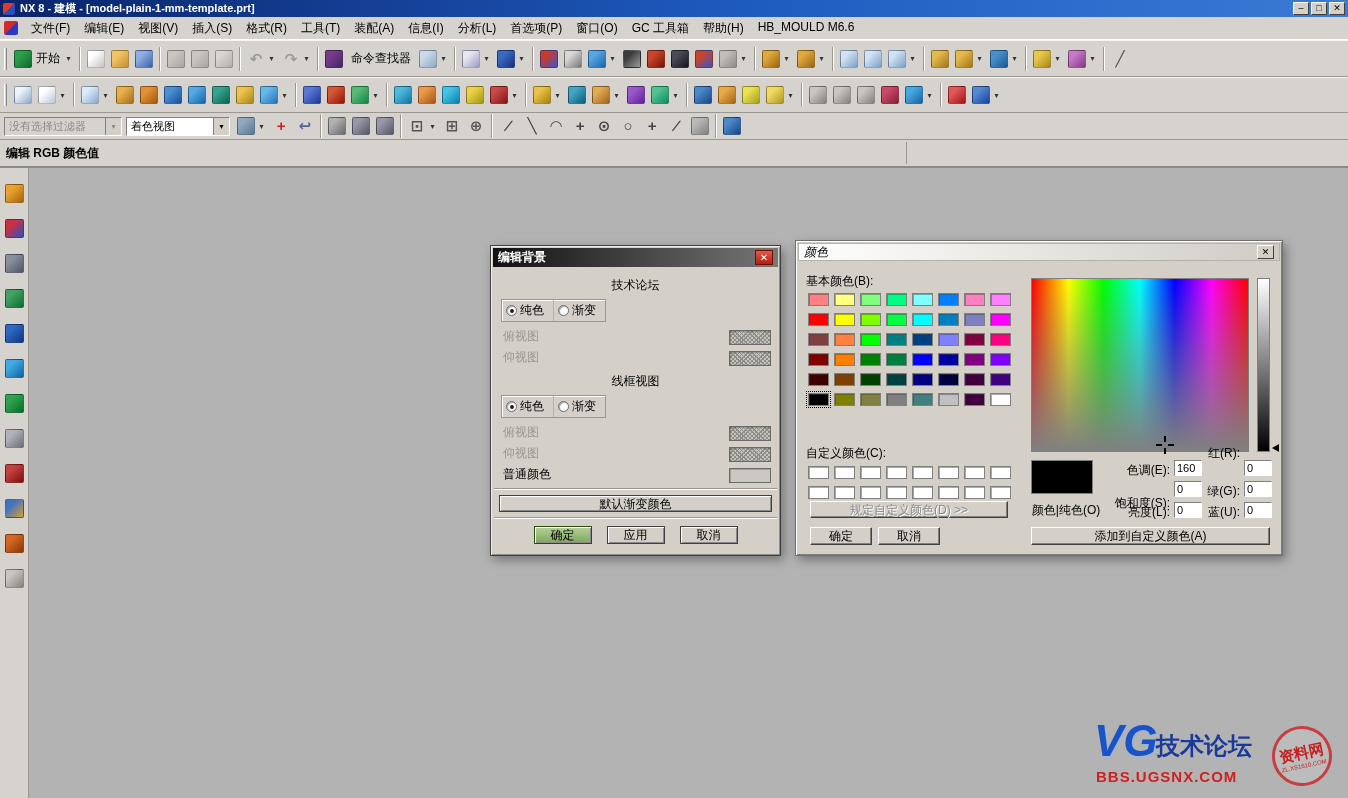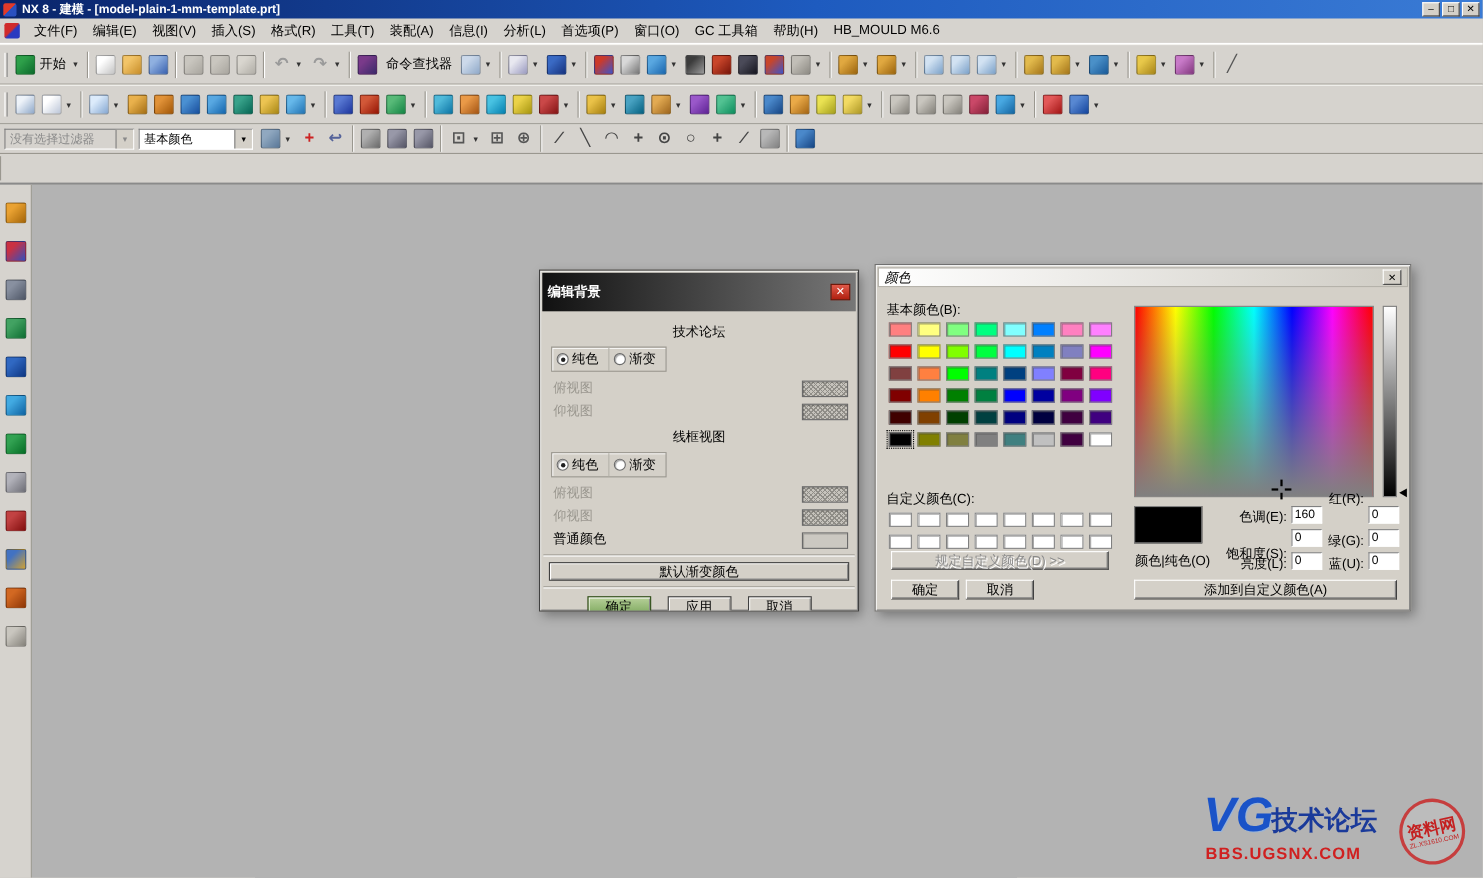--- a/index.html
+++ b/index.html
@@ -45,21 +45,21 @@
 
 .main{position:absolute;left:0;top:168px;right:0;bottom:0;display:flex;}
 .resourcebar{width:29px;background:#d6d3ce;border-right:1px solid #9a978f;display:flex;flex-direction:column;align-items:center;padding-top:14px;}
 .resourcebar .tbi{padding:1px;}
 .resourcebar .ic{width:19px;height:19px;}
 .vsep2{height:12px;width:100%;}
 .canvas{flex:1;background:#b3b3b3;}
 
 
 .dlg-nx{position:absolute;left:490px;top:245px;width:291px;height:311px;background:#d4d0c8;border:1px solid #404040;box-shadow:inset 1px 1px 0 #f0efec,inset -1px -1px 0 #8a8a8a,3px 4px 10px rgba(0,0,0,.35);overflow:hidden;}
-.nx-title{height:35px;margin:2px;background:linear-gradient(90deg,#111,#777);color:#fff;display:flex;align-items:center;padding:0 5px;font-weight:bold;gap:20px;}
+.nx-title{height:19px;margin:2px;background:linear-gradient(90deg,#111,#777);color:#fff;display:flex;align-items:center;padding:0 5px;font-weight:bold;gap:20px;}
 .nx-title .t{flex:1;}
 .nx-close{width:18px;height:15px;background:linear-gradient(#e05a4a,#b02010);border:1px solid #701000;color:#fff;font-size:10px;line-height:13px;text-align:center;font-weight:bold;}
 .nx-body{padding:1px 0;}
 .sec-label{text-align:center;margin:7px 0 3px;}
 .radio-seg{display:inline-flex;margin:2px 0 2px 10px;border:1px solid #9a978f;background:#d4d0c8;box-shadow:inset 1px 1px 0 #fff;}
 .rop{display:flex;align-items:center;gap:3px;padding:2px 9px 2px 4px;}
 .rop + .rop{border-left:1px solid #b5b2aa;}
 .radio{width:11px;height:11px;border-radius:50%;background:#fff;border:1px solid #6a6a6a;box-shadow:inset 1px 1px 1px rgba(0,0,0,.35);position:relative;display:inline-block;}
 .radio.on::after{content:"";position:absolute;left:3px;top:3px;width:4px;height:4px;background:#202020;border-radius:50%;}
 .vrow{display:flex;align-items:flex-end;justify-content:space-between;padding:0 9px 0 12px;height:21px;}
@@ -413,21 +413,21 @@
       </span>
     </span>
 </div>
 
 <div class="selbar">
   <span class="combo disabled" style="width:118px">
     <span class="cval">没有选择过滤器</span>
     <span class="cbtn">▾</span>
   </span>
   <span class="combo" style="width:104px">
-    <span class="cval">基本颜色</span>
+    <span class="cval">着色视图</span>
     <span class="cbtn">▾</span>
   </span>
   <span id="selIcons" class="icons">
       <span class="tbi">
         <i class="ic" style="background: linear-gradient(135deg, rgb(144, 168, 192) 30%, rgb(90, 120, 152));"></i>
         <i class="drp">▾</i>
       </span>
       <span class="tbi">
         <i class="ic gl" style="color: rgb(204, 34, 34);">+</i>
       </span>
@@ -484,20 +484,23 @@
         <i class="ic" style="background: linear-gradient(135deg, rgb(184, 184, 184) 30%, rgb(130, 130, 130));"></i>
       </span>
       <i class="tsep"></i>
       <span class="tbi">
         <i class="ic" style="background: linear-gradient(135deg, rgb(74, 136, 202) 30%, rgb(23, 70, 133));"></i>
       </span>
     </span>
 </div>
 
 <div class="statusbar">
+  <span class="scell left">
+      <span>编辑 RGB 颜色值</span>
+    </span>
   <span class="scell right"></span>
 </div>
 
 <div class="main">
   <div class="resourcebar" id="resIcons">
       <span class="tbi">
         <i class="ic" style="background: linear-gradient(135deg, rgb(234, 162, 50) 30%, rgb(165, 102, 10));"></i>
       </span>
       <i class="vsep2"></i>
       <span class="tbi">

